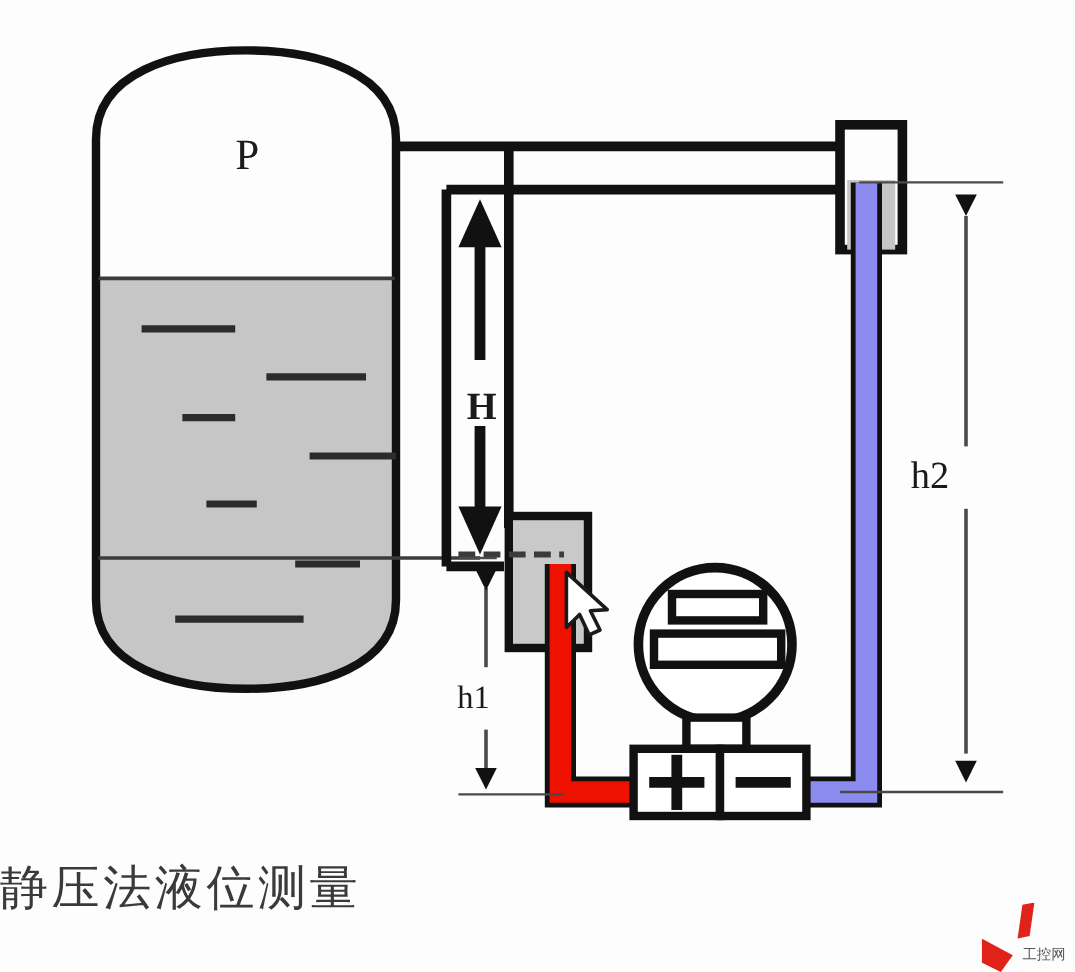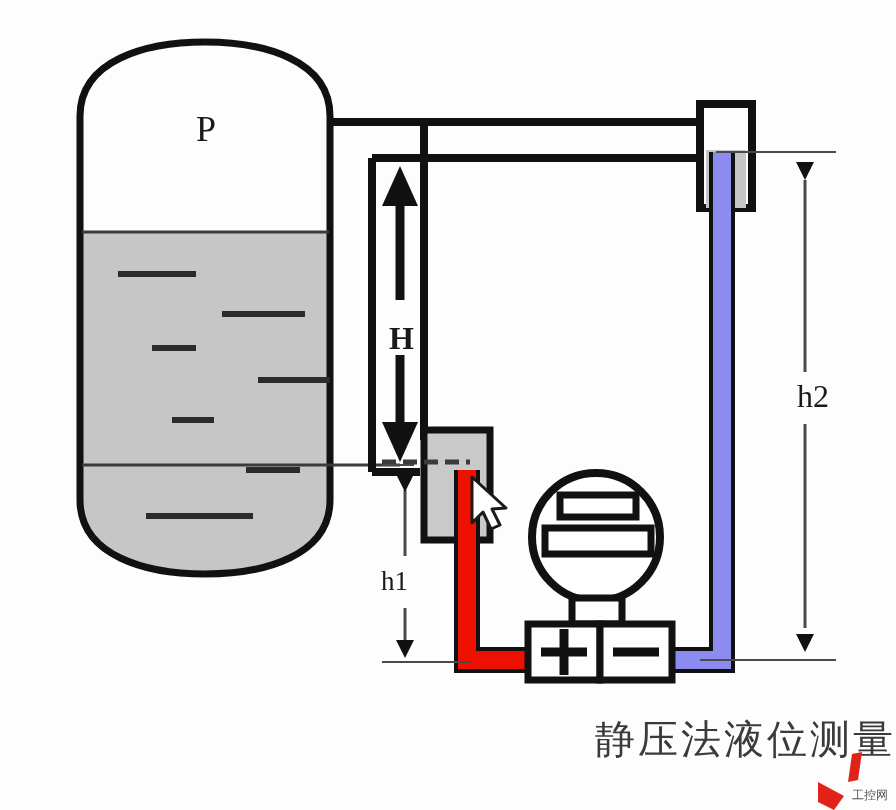--- a/index.html
+++ b/index.html
@@ -24,40 +24,40 @@
     top: 0;
     width: 896px;
     height: 810px;
     display: block;
   }
   .caption {
     position: absolute;
     left: 0;
     top: 712px;
     width: 896px;
-    text-align: right;
+    text-align: left;
     font-family: "DejaVu Sans", "Liberation Sans", sans-serif;
     font-size: 40px;
     font-weight: 500;
     letter-spacing: 3px;
     color: #3a3a3a;
     white-space: nowrap;
     user-select: none;
   }
   .dim-label {
     position: absolute;
     font-family: "Liberation Serif", "DejaVu Serif", serif;
     color: #1a1a1a;
     white-space: nowrap;
     user-select: none;
   }
   #label-P    { left: 196px; top: 108px; font-size: 36px; }
   #label-H    { left: 389px; top: 320px; font-size: 32px; font-weight: 600; }
   #label-h1   { left: 381px; top: 566px; font-size: 27px; }
-  #label-h2   { left: 797px; top: 378px; font-size: 32px; }
+  #label-h2   { left: 759px; top: 378px; font-size: 32px; }
   .watermark {
     position: absolute;
     left: 818px;
     top: 752px;
     width: 78px;
     height: 58px;
     overflow: hidden;
     user-select: none;
   }
   .wm-text {

